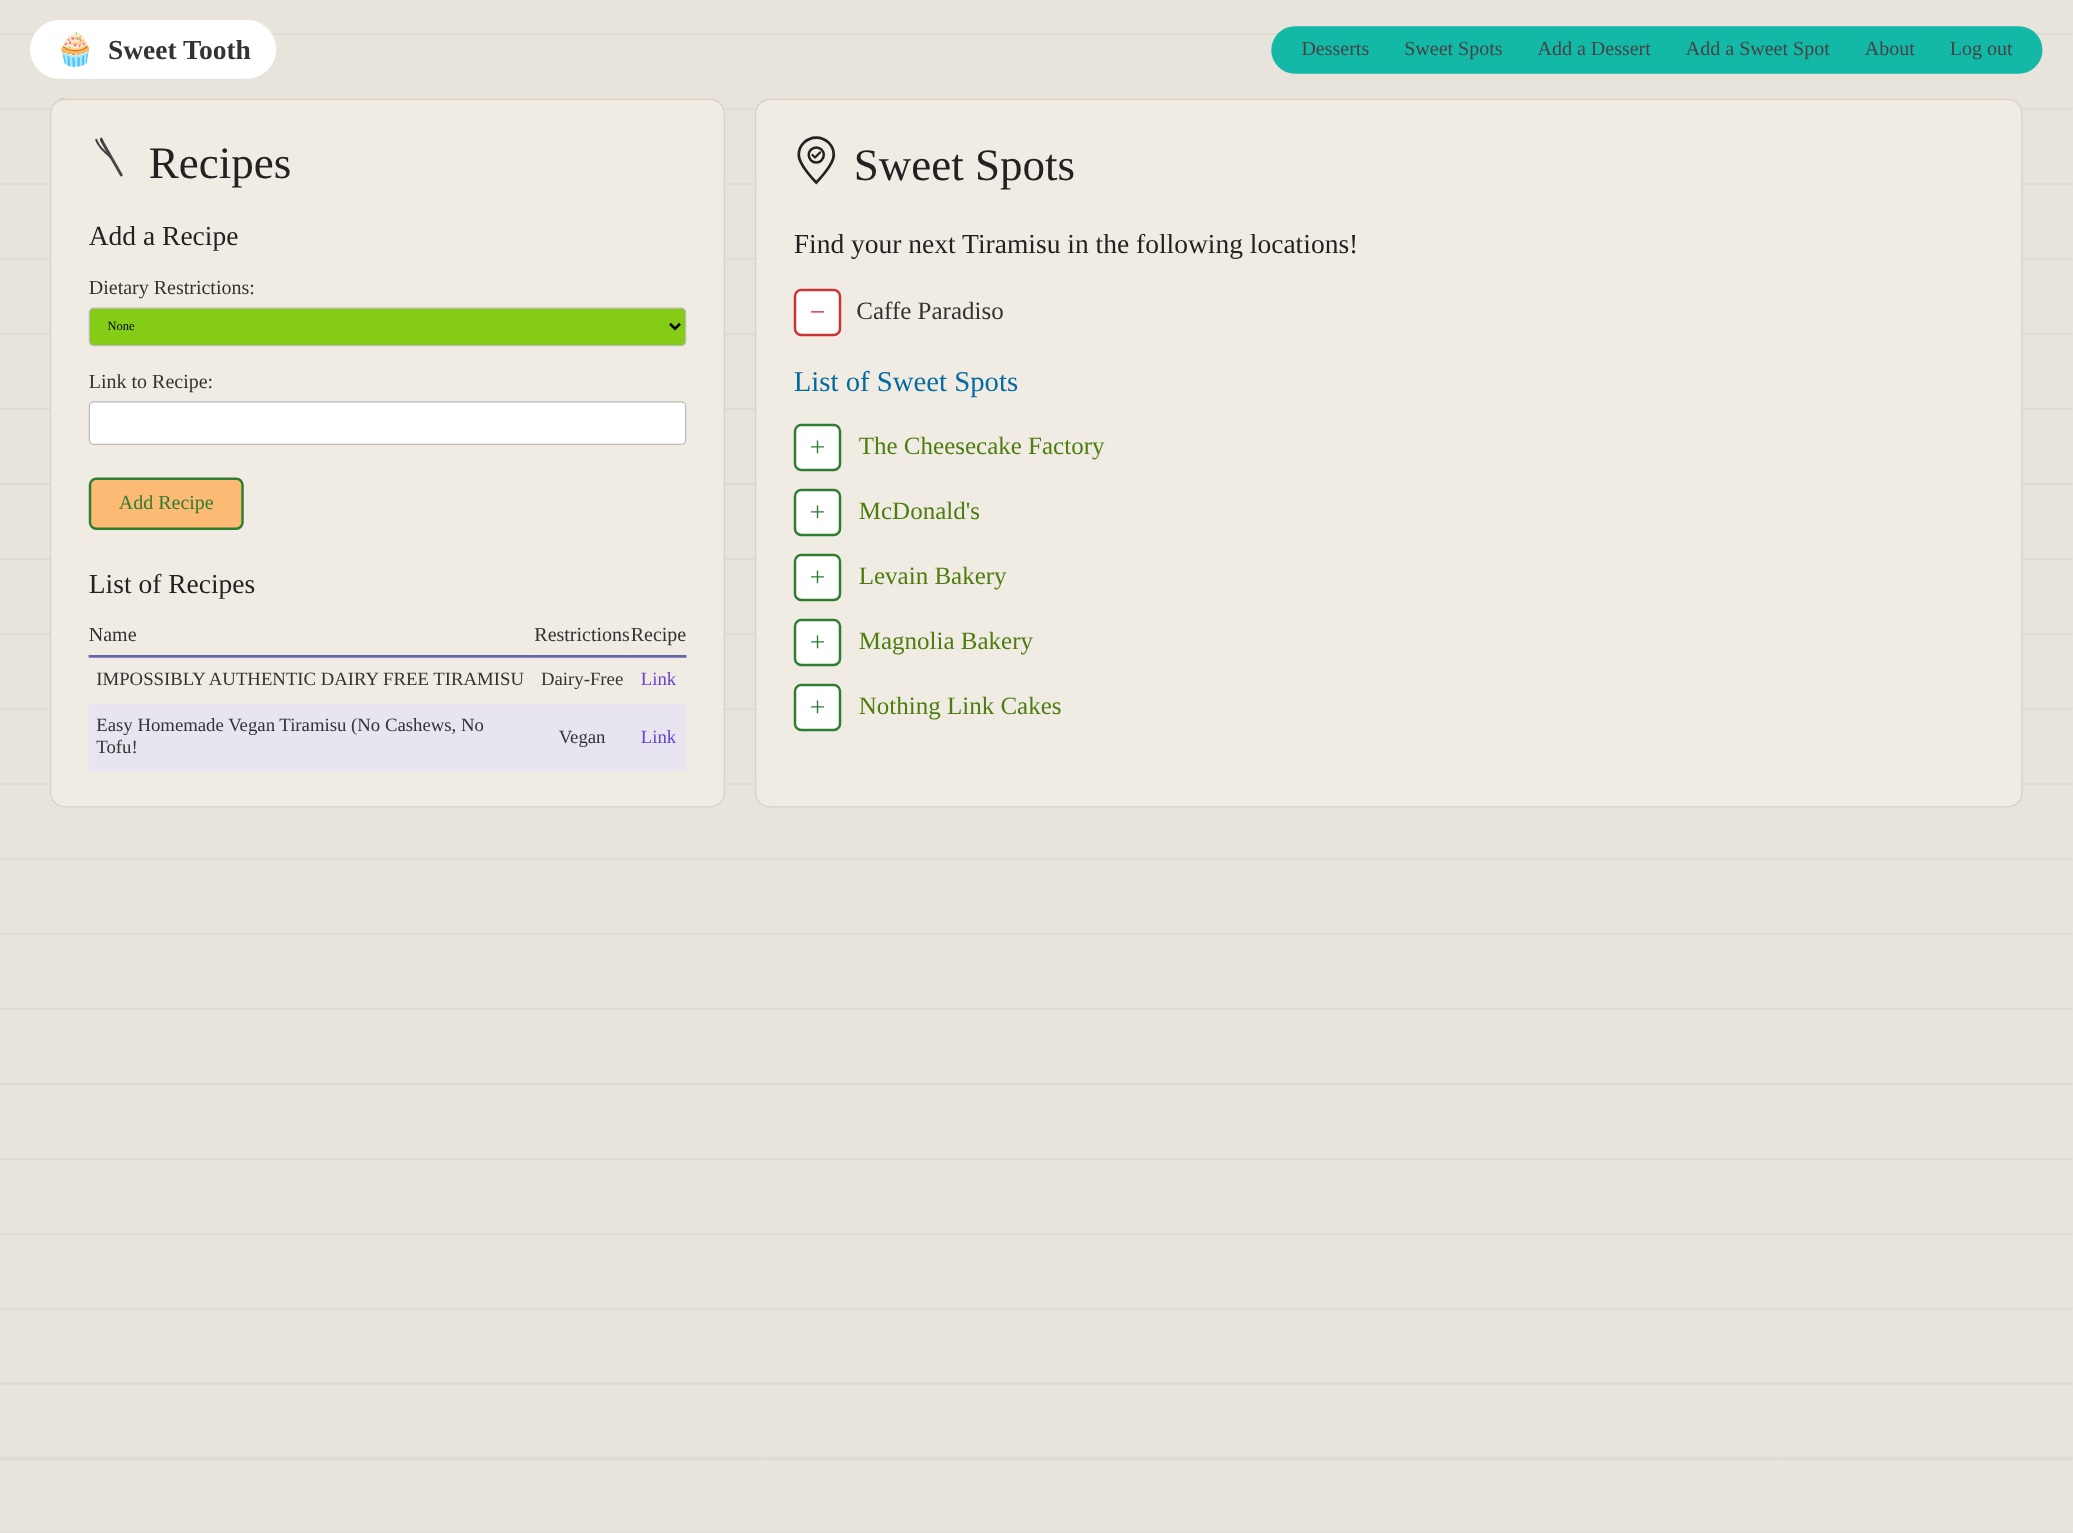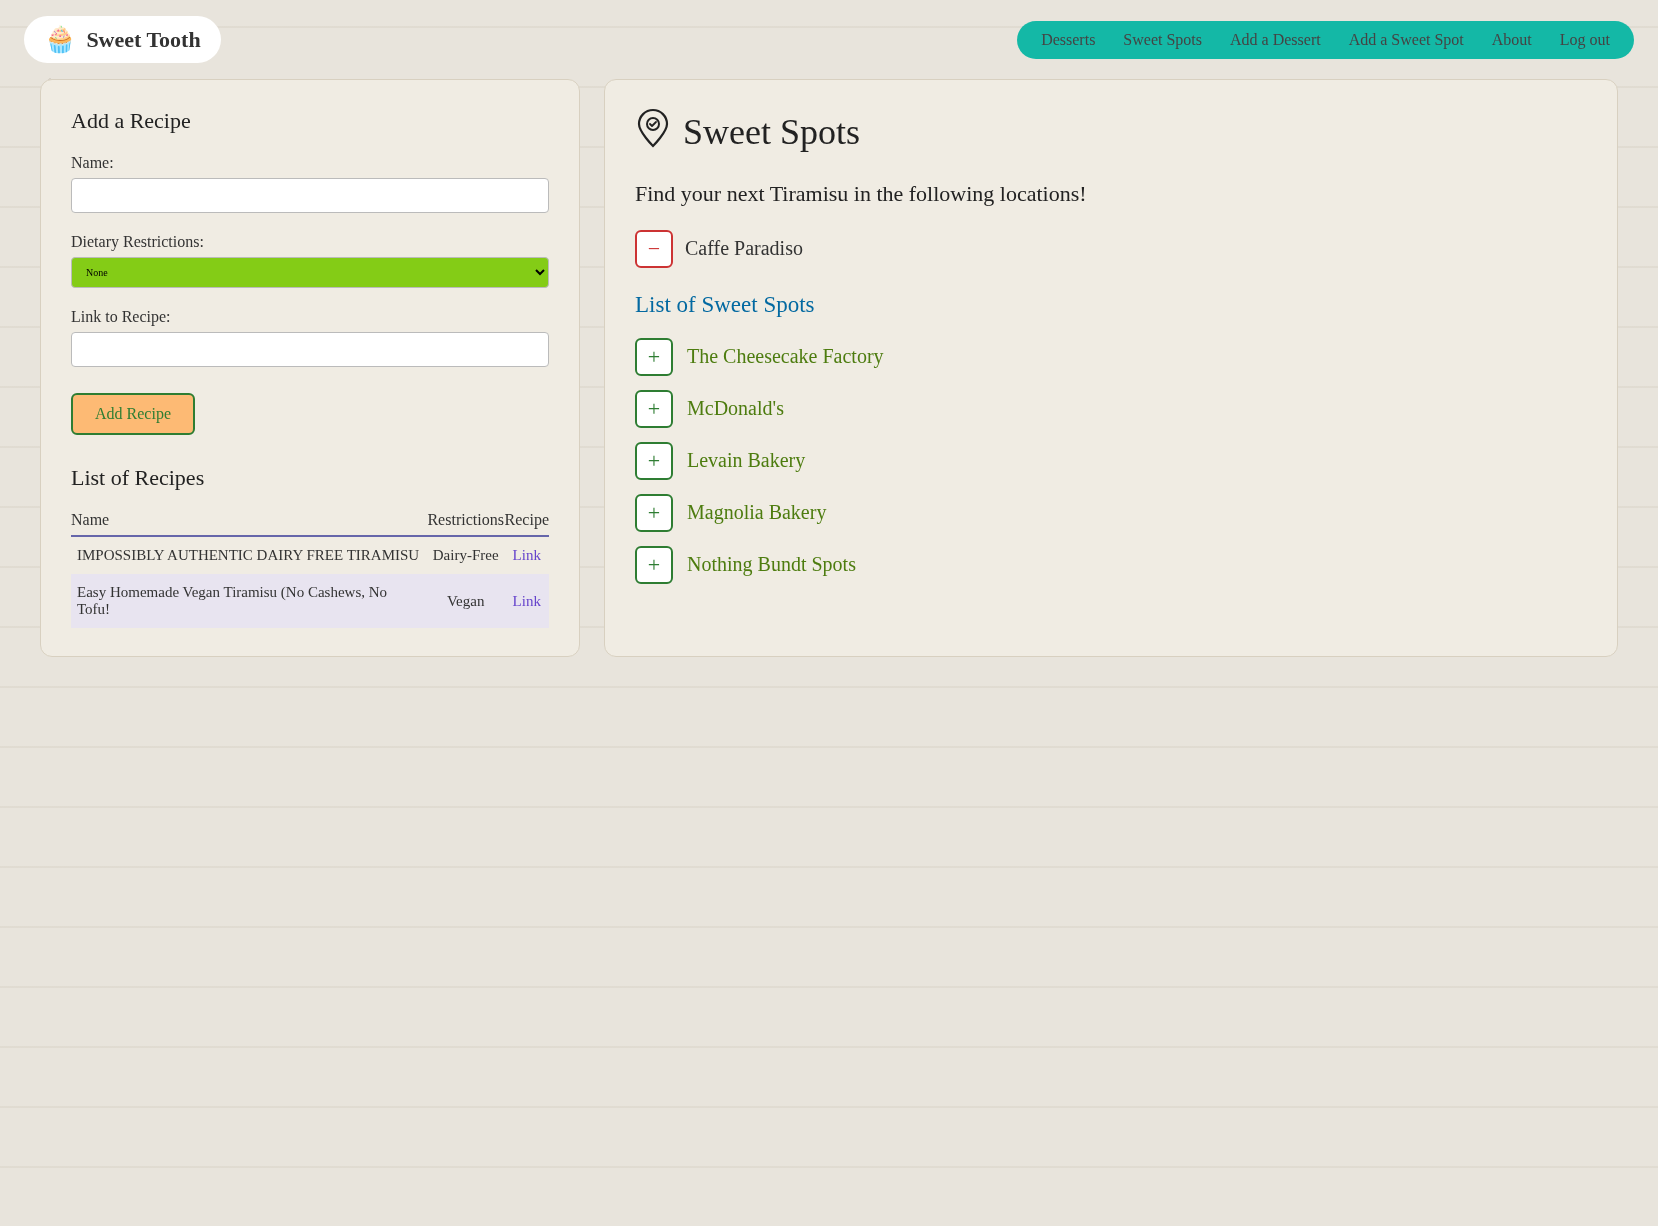--- a/index.html
+++ b/index.html
@@ -324,28 +324,35 @@
       <a class="nav-link" href="#">About</a>
       <a class="nav-link" href="#">Log out</a>
     </div>
   </nav>
 
   <div class="main-content">
 
     <div class="panel left-panel">
 
       
+      <div class="panel-header">
+        <span class="panel-header-icon">
+          
+          <svg width="36" height="36" viewBox="0 0 36 36" fill="none" xmlns="http://www.w3.org/2000/svg">
+            <line x1="10" y1="4" x2="26" y2="32" stroke="#444" stroke-width="2.2" stroke-linecap="round"></line>
+            <path d="M18 18 Q8 10 6 4" stroke="#444" stroke-width="1.8" fill="none" stroke-linecap="round"></path>
+            <path d="M18 18 Q12 8 10 3" stroke="#444" stroke-width="1.8" fill="none" stroke-linecap="round"></path>
+          </svg>
+        </span>
+        <h1 class="panel-title">Recipes</h1>
+      </div>
 
       
       <h2 class="section-title">Add a Recipe</h2>
 
-      <div class="form-group">
-        <label class="form-label">Name:</label>
-        <input class="form-input" type="text" style="">
-      </div>
 
       <div class="form-group">
         <label class="form-label">Dietary Restrictions:</label>
         <select class="form-select">
           <option>None</option>
           <option>Dairy-Free</option>
           <option>Vegan</option>
           <option>Gluten-Free</option>
           <option>Nut-Free</option>
         </select>
@@ -422,19 +429,19 @@
           <div class="spot-item">
             <button class="btn-add-spot">+</button>
             <span class="spot-name">Levain Bakery</span>
           </div>
           <div class="spot-item">
             <button class="btn-add-spot">+</button>
             <span class="spot-name">Magnolia Bakery</span>
           </div>
           <div class="spot-item">
             <button class="btn-add-spot">+</button>
-            <span class="spot-name">Nothing Bundt Spots</span>
+            <span class="spot-name">Nothing Link Cakes</span>
           </div>
         </div>
 
     </div>
   </div>
 </div>
 
 </body></html>

